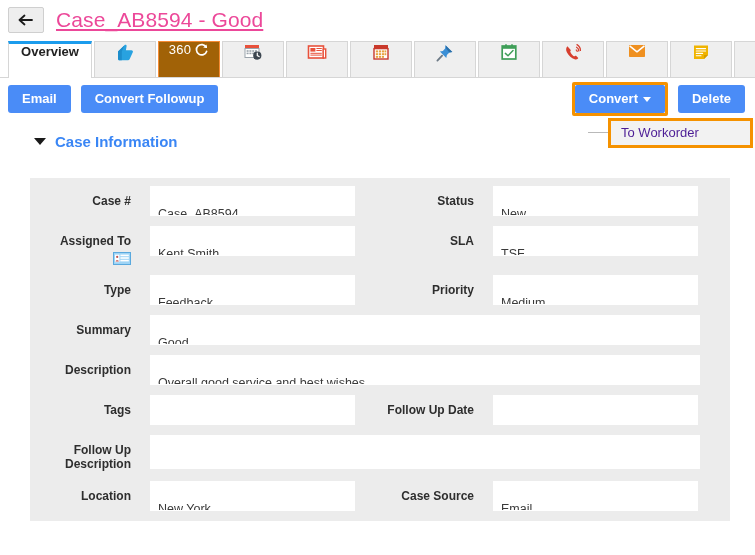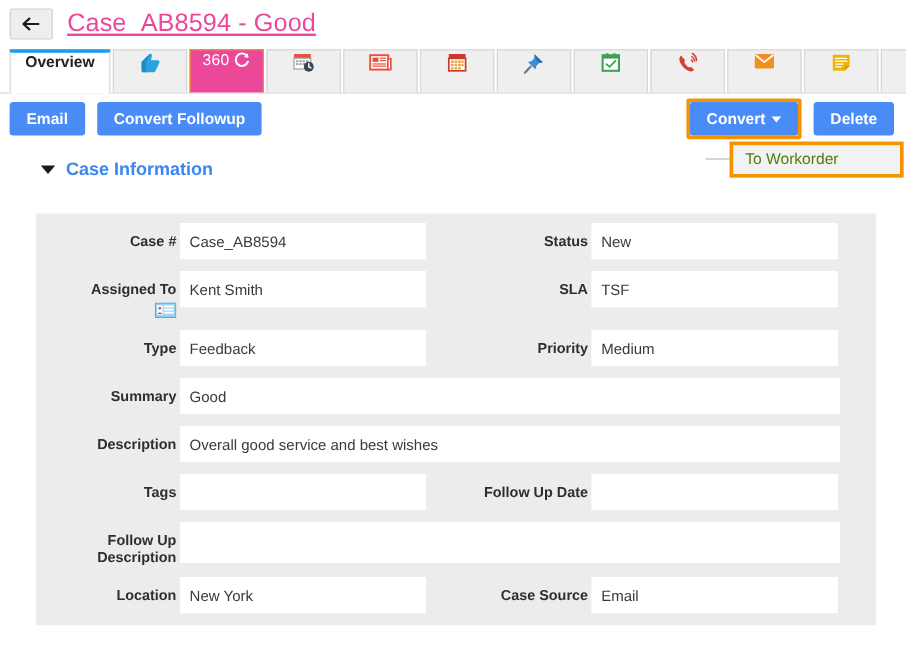--- a/index.html
+++ b/index.html
@@ -80,21 +80,21 @@
     z-index: 3;
     height: 37px;
     margin-bottom: -1px;
   }
   .tab.active .tab-label {
     font-weight: bold;
     font-size: 13px;
     color: #222;
   }
   .tab.orange {
-    background: #ec4899;
+    background: #a16207;
     border-color: #f68b33;
   }
   .tab-360-text {
     color: #ffffff;
     font-size: 13px;
     font-weight: normal;
     letter-spacing: 0.3px;
   }
   .tab svg { display: block; }
 
@@ -153,21 +153,21 @@
     height: 30px;
     box-sizing: border-box;
     background: #f2f2f2;
     border: 3px solid #f59200;
     display: flex;
     align-items: center;
     z-index: 20;
   }
   .dropdown-item {
     font-size: 13px;
-    color: #4d7c0f;
+    color: #4c1d95;
     padding-left: 10px;
     cursor: pointer;
     width: 100%;
     line-height: 24px;
   }
   .dropdown-leader {
     position: absolute;
     top: 132px;
     left: 588px;
     width: 22px;
@@ -218,38 +218,38 @@
   .field {
     display: flex;
     align-items: flex-start;
   }
   .field-label {
     font-size: 12px;
     font-weight: bold;
     color: #2e2e2e;
     text-align: right;
     padding-top: 8px;
-    padding-right: 3px;
+    padding-right: 19px;
     box-sizing: border-box;
     line-height: 14px;
   }
   .field-label .sublabel-icon {
     display: block;
     margin-top: 3px;
     text-align: right;
   }
   .field-input {
     background: #ffffff;
     border: 1px solid #ffffff;
     height: 30px;
     box-sizing: border-box;
     font-family: "Liberation Sans", sans-serif;
     font-size: 12.5px;
     color: #3a3a3a;
-    padding: 0 7px;
+    padding: 12px 7px;
     line-height: 30px;
     overflow: hidden;
     white-space: nowrap;
   }
 
   
   .lbl-narrow { width: 120px; }
   .lbl-right  { width: 118px; }
   .inp-half   { width: 205px; }
   .inp-wide   { width: 550px; }

